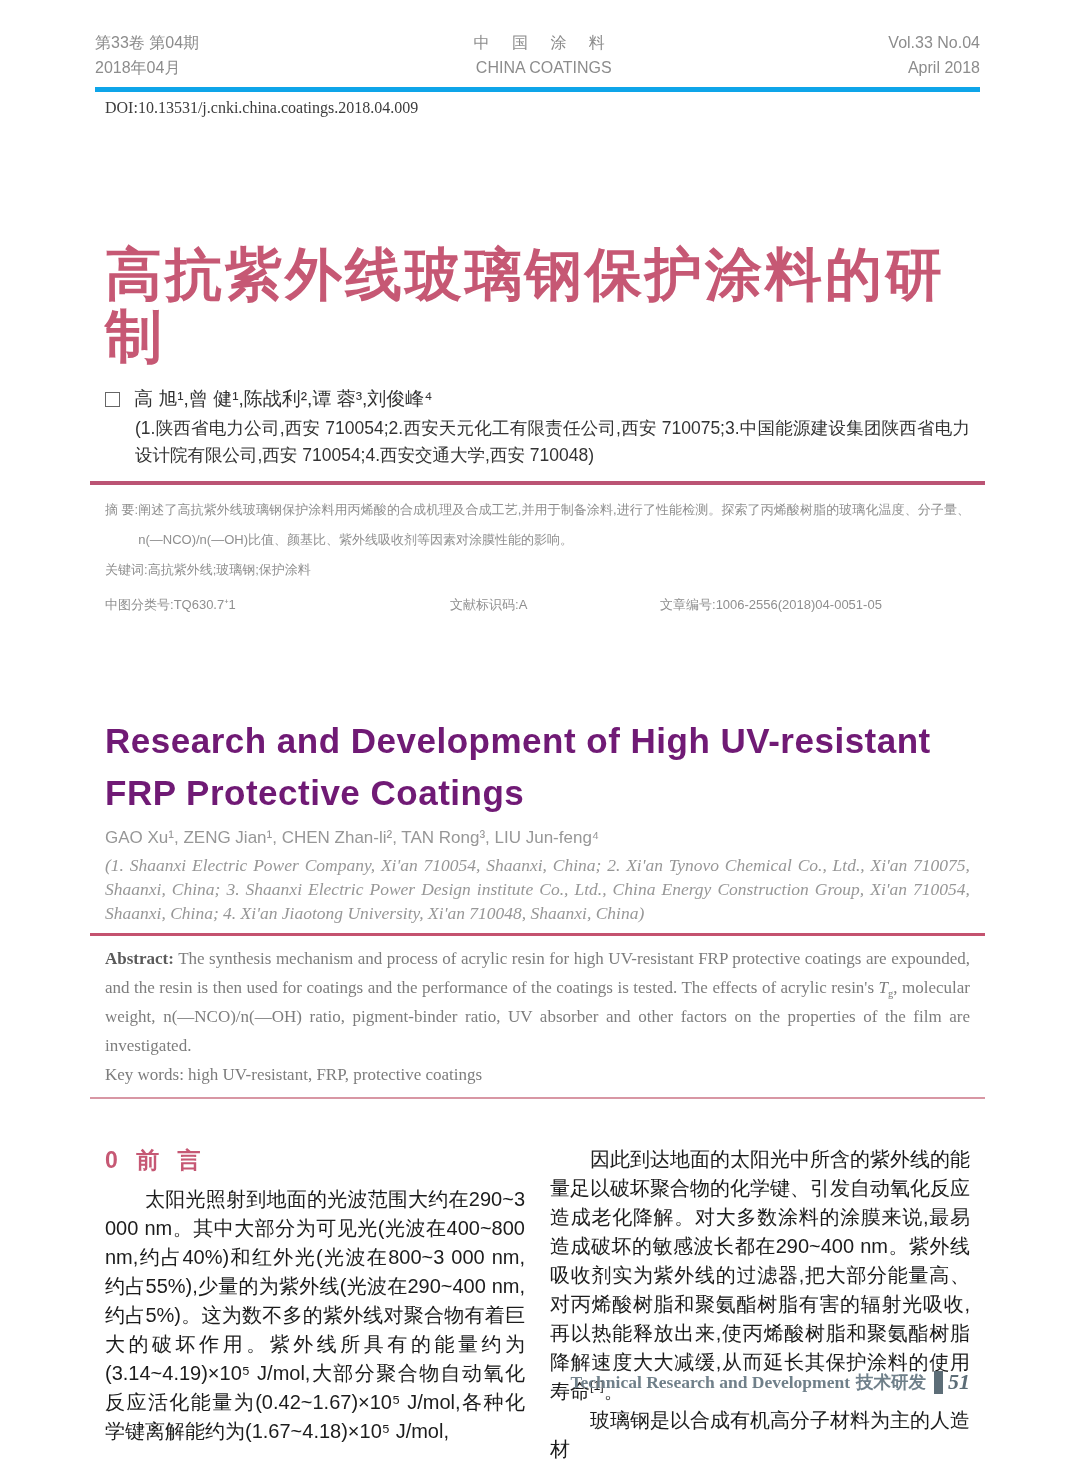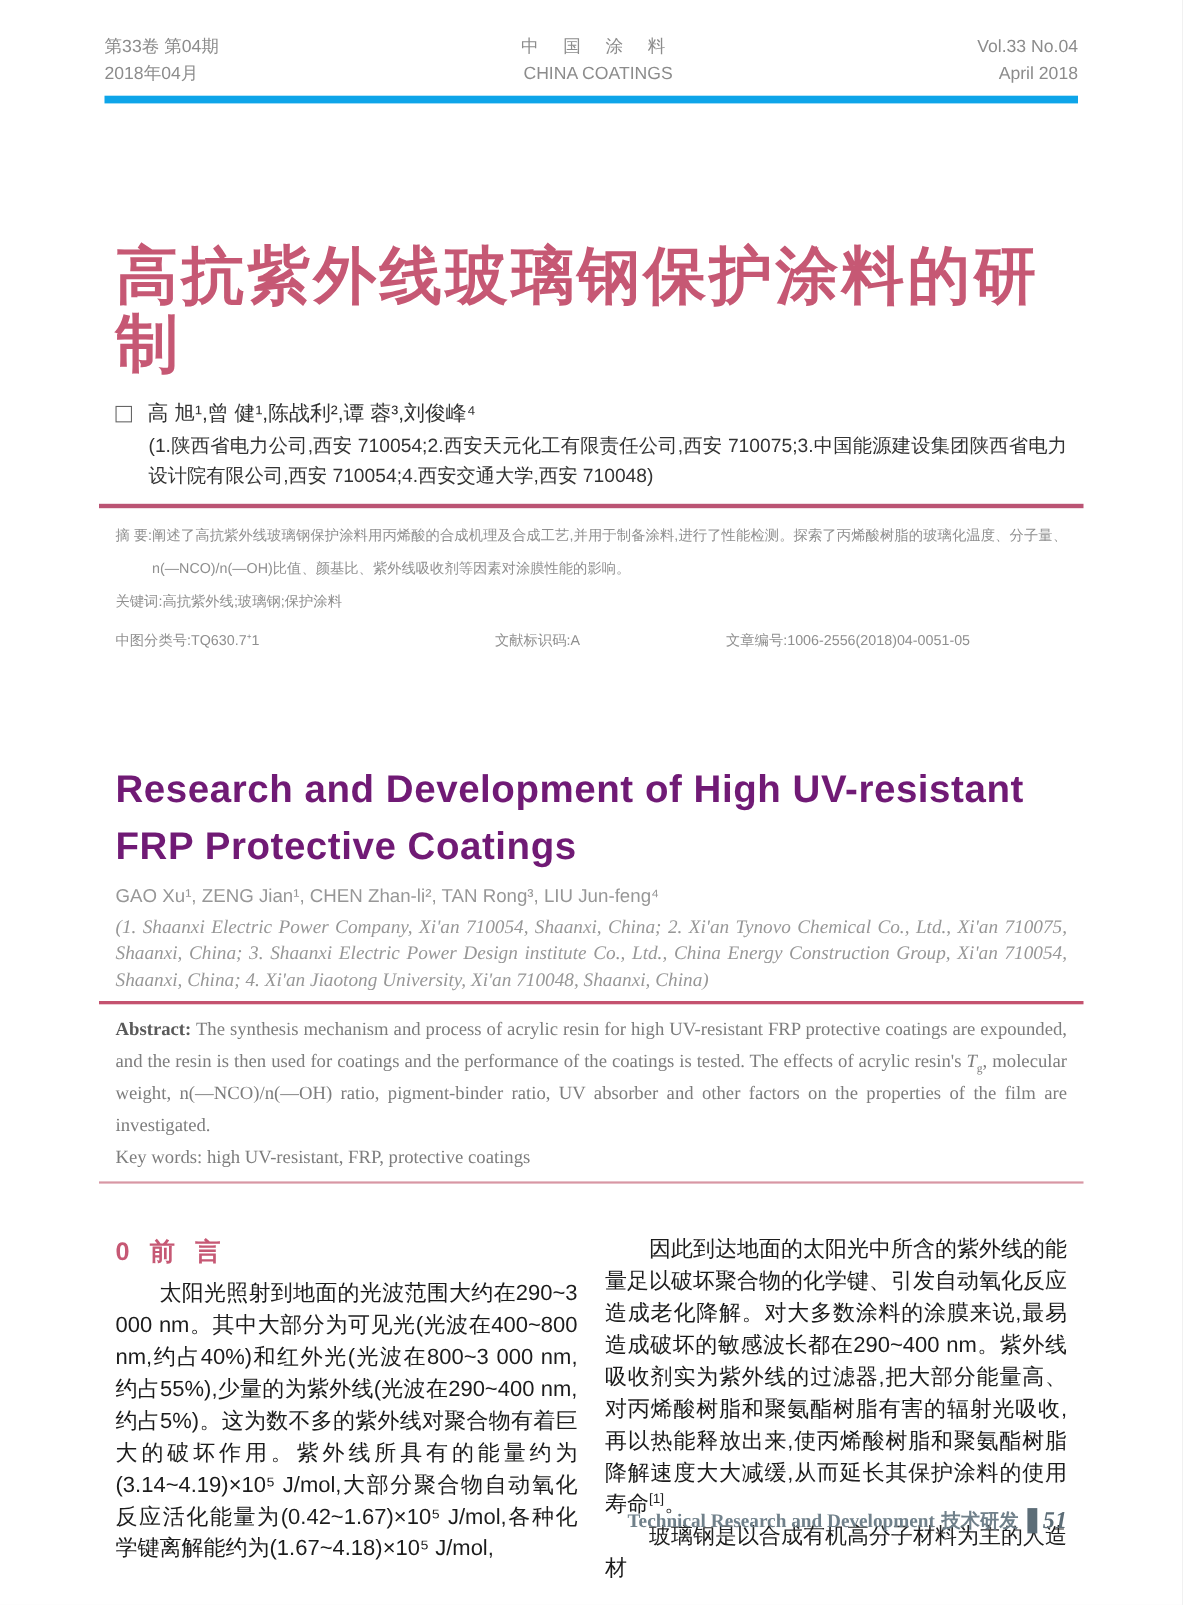--- a/index.html
+++ b/index.html
@@ -4,21 +4,21 @@
 <style>
   html,body{margin:0;padding:0;background:#e8e8e8;}
   .page{
     width:1075px;height:1459px;background:#ffffff;position:relative;
     box-sizing:border-box;padding:30px 105px 0 105px;overflow:hidden;
     font-family:"Liberation Sans",sans-serif;
   }
   
   .jheader{display:flex;justify-content:space-between;align-items:flex-start;
     color:#8c8c8c;font-size:16px;line-height:25px;
-    border-bottom:7px solid #0ea5e9;padding-bottom:7px;margin:0 -10px;}
+    border-bottom:5px solid #0ea5e9;padding-bottom:7px;margin:0 -10px;}
   .jheader .hl{text-align:left;}
   .jheader .hc{text-align:center;}
   .jheader .hc .cnname{letter-spacing:9px;}
   .jheader .hr{text-align:right;}
   .doi{margin-top:7px;font-family:"Liberation Serif",serif;font-size:16px;color:#3c3c3c;}
   
   .cn-title{margin:126px 0 0 0;color:#c65874;font-size:57px;font-weight:bold;
     letter-spacing:3px;line-height:62px;}
   .cn-authors{margin-top:20px;font-size:19px;color:#333;display:flex;align-items:center;height:24px;}
   .author-square{display:inline-block;width:13px;height:13px;border:1.6px solid #666;
@@ -74,20 +74,21 @@
     </div>
     <div class="hc">
       <div class="cnname">中 国 涂 料</div>
       <div>CHINA COATINGS</div>
     </div>
     <div class="hr">
       <div>Vol.33 No.04</div>
       <div>April 2018</div>
     </div>
   </div>
+  <div class="doi">DOI:10.13531/j.cnki.china.coatings.2018.04.009</div>
 
   <h1 class="cn-title">高抗紫外线玻璃钢保护涂料的研制</h1>
   <div class="cn-authors">
     <span class="author-square"></span>
     <span>高 旭¹,曾 健¹,陈战利²,谭 蓉³,刘俊峰⁴</span>
   </div>
   <div class="cn-affil">(1.陕西省电力公司,西安 710054;2.西安天元化工有限责任公司,西安 710075;3.中国能源建设集团陕西省电力设计院有限公司,西安 710054;4.西安交通大学,西安 710048)</div>
 
   <div class="rule-thick"></div>
 

